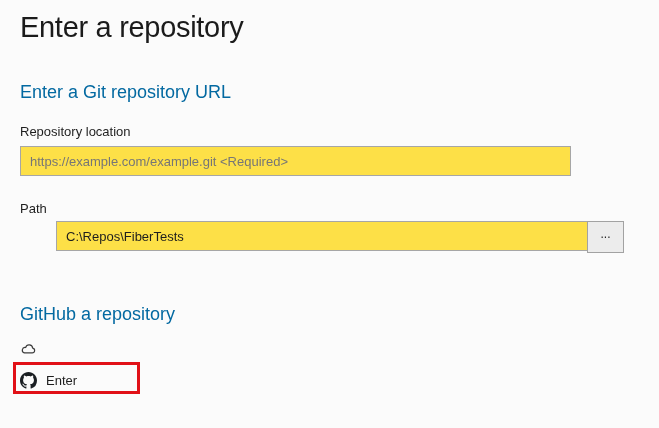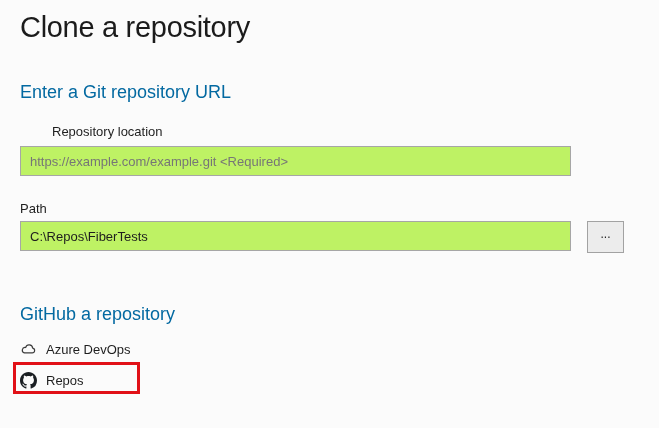--- a/index.html
+++ b/index.html
@@ -19,32 +19,32 @@
   .section-heading {
     position:absolute; left:20px;
     font-size:18px; font-weight:400; color:#0369a1;
   }
   #url-heading { top:82px; }
   #browse-heading { top:304px; }
   .field-label {
     position:absolute; left:20px;
     font-size:13px; color:#1e1e1e;
   }
-  #repo-location-label { top:124px;margin-left:32px; }
+  #repo-location-label { top:124px; }
   #path-label { top:201px; }
   .text-input {
     position:absolute; left:20px; width:551px; height:30px;
-    border:1px solid #a6a6a6; background:#bef264;
+    border:1px solid #a6a6a6; background:#fde047;
     font-family:"Liberation Sans", sans-serif;
     font-size:13px; color:#1e1e1e; padding:0 9px;
     outline:none;
   }
   .text-input::placeholder { color:#767676; opacity:1; }
   #repo-location-input { top:146px; }
-  #path-input { top:221px; }
+  #path-input { top:221px;margin-left:36px; }
   .browse-btn {
     position:absolute; left:587px; top:221px; width:37px; height:32px;
     background:#ececec; border:1px solid #a2a2a2;
     font-family:"Liberation Sans", sans-serif;
     font-size:12px; color:#1e1e1e;
     display:flex; align-items:center; justify-content:center;
     padding-bottom:6px; cursor:pointer;
   }
   .repo-item {
     position:absolute; left:20px;
@@ -57,45 +57,44 @@
   .repo-item .icon { display:flex; width:17px; height:17px; align-items:center; justify-content:center; }
   .highlight-box {
     position:absolute; left:13px; top:362px; width:127px; height:32px;
     border:3px solid #e11117;
     pointer-events:none;
   }
 </style>
 </head>
 <body>
 
-<h1 class="page-title">Clone a repository</h1>
+<h1 class="page-title">Enter a repository</h1>
 
 <h2 class="section-heading" id="url-heading">Enter a Git repository URL</h2>
 
 <label class="field-label" id="repo-location-label">Repository location</label>
 <input class="text-input" id="repo-location-input" type="text" placeholder="https://example.com/example.git &lt;Required&gt;" style="">
 
 <label class="field-label" id="path-label">Path</label>
 <input class="text-input" id="path-input" type="text" value="C:\Repos\FiberTests" style="">
 
 <button class="browse-btn">...</button>
 
 <h2 class="section-heading" id="browse-heading">GitHub a repository</h2>
 
 <div class="repo-item" id="item-azure">
   <span class="icon">
     <svg width="17" height="17" viewBox="0 0 16 16">
       <path d="M4.2 11.2h7.3a2.3 2.3 0 0 0 .45-4.55 3.4 3.4 0 0 0-6.65-.5A2.55 2.55 0 0 0 4.2 11.2z" fill="none" stroke="#3c3c3c" stroke-width="1.1" stroke-linejoin="round"></path>
     </svg>
   </span>
-  <span>Azure DevOps</span>
 </div>
 
 <div class="repo-item" id="item-github">
   <span class="icon">
     <svg width="17" height="17" viewBox="0 0 16 16">
       <path fill="#1b1f23" d="M8 0C3.58 0 0 3.58 0 8c0 3.54 2.29 6.53 5.47 7.59.4.07.55-.17.55-.38 0-.19-.01-.82-.01-1.49-2.01.37-2.53-.49-2.69-.94-.09-.23-.48-.94-.82-1.13-.28-.15-.68-.52-.01-.53.63-.01 1.08.58 1.23.82.72 1.21 1.87.87 2.33.66.07-.52.28-.87.51-1.07-1.78-.2-3.64-.89-3.64-3.95 0-.87.31-1.59.82-2.15-.08-.2-.36-1.02.08-2.12 0 0 .67-.21 2.2.82.64-.18 1.32-.27 2-.27.68 0 1.36.09 2 .27 1.53-1.04 2.2-.82 2.2-.82.44 1.1.16 1.92.08 2.12.51.56.82 1.27.82 2.15 0 3.07-1.87 3.75-3.65 3.95.29.25.54.73.54 1.48 0 1.07-.01 1.93-.01 2.2 0 .21.15.46.55.38A8.01 8.01 0 0 0 16 8c0-4.42-3.58-8-8-8z"></path>
     </svg>
   </span>
-  <span>Repos</span>
+  <span>Enter</span>
 </div>
 
 <div class="highlight-box"></div>
 
 </body></html>

